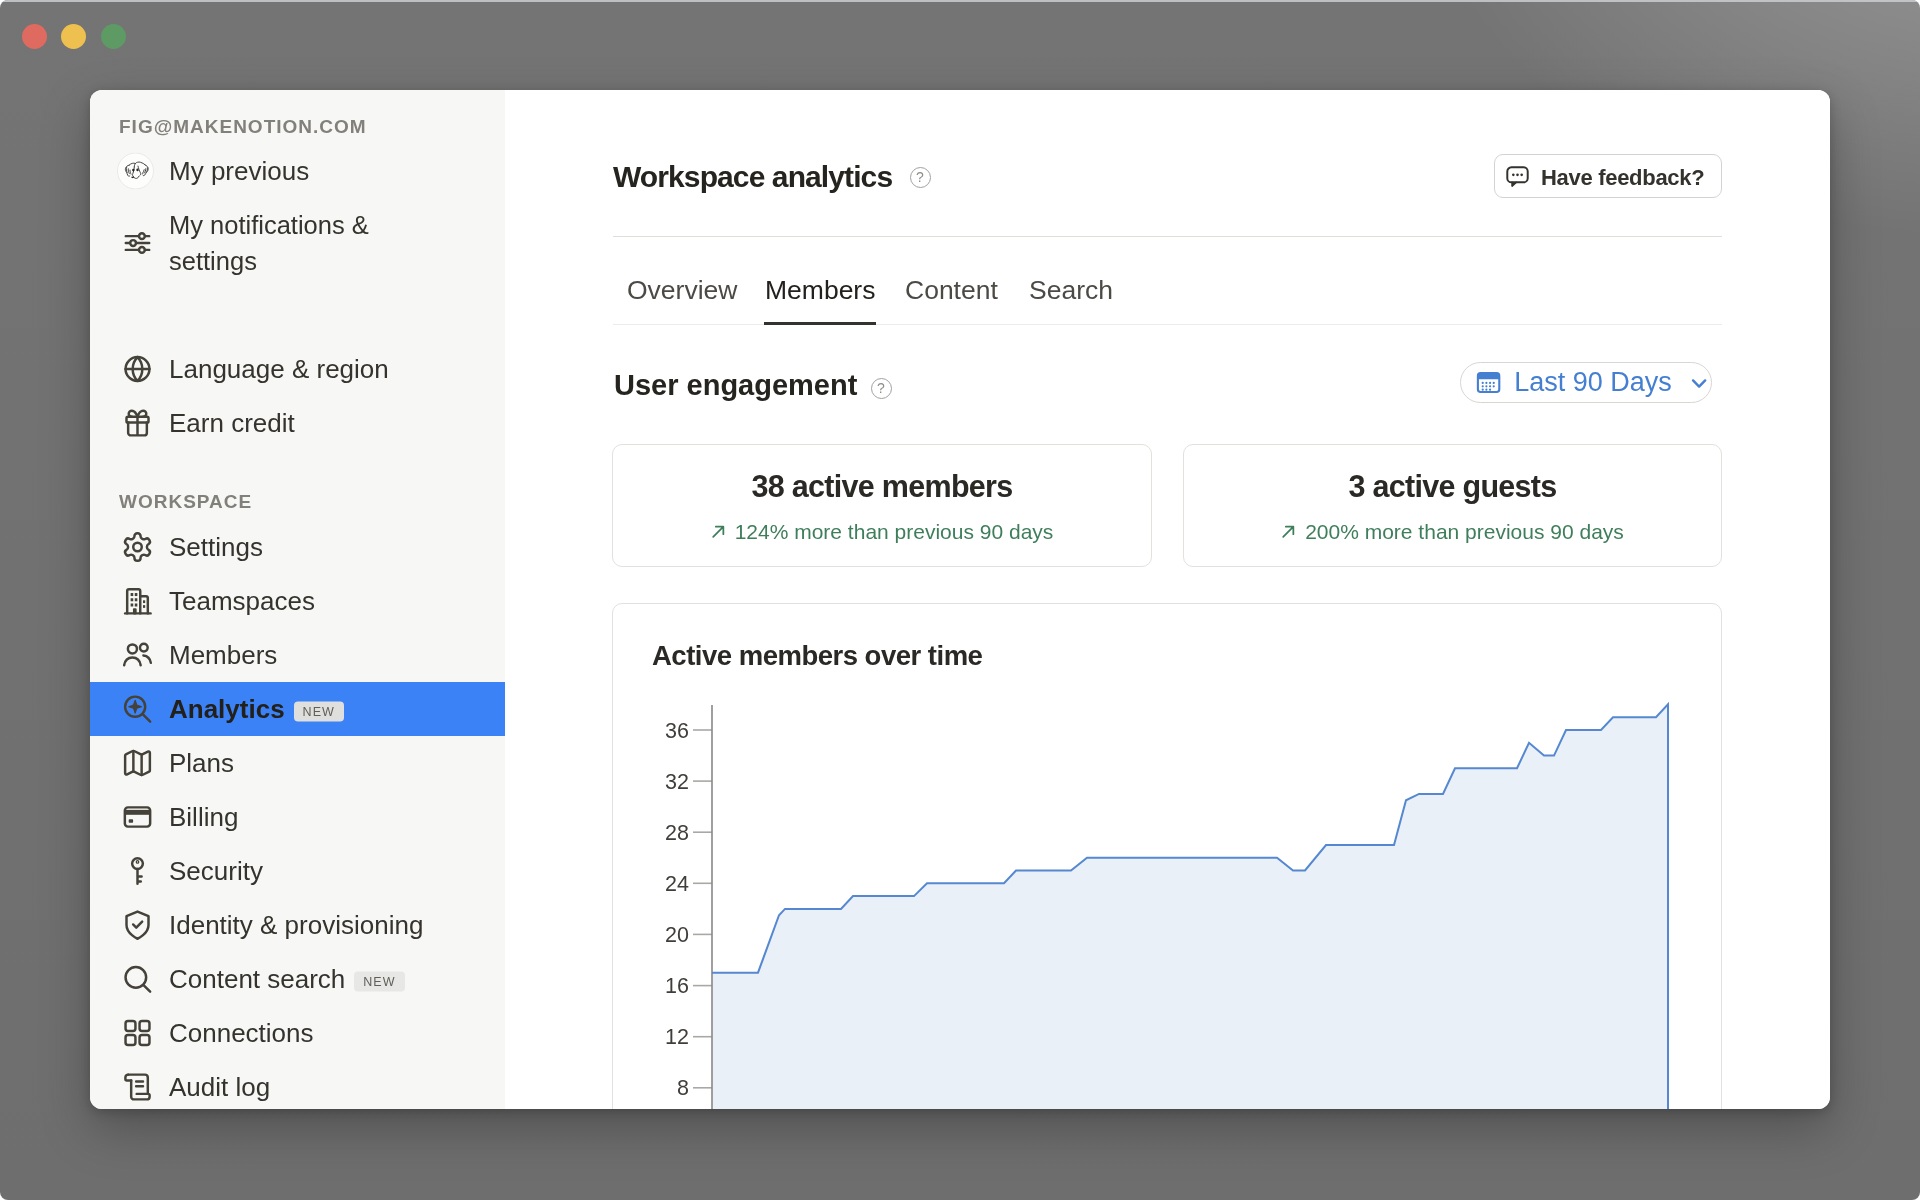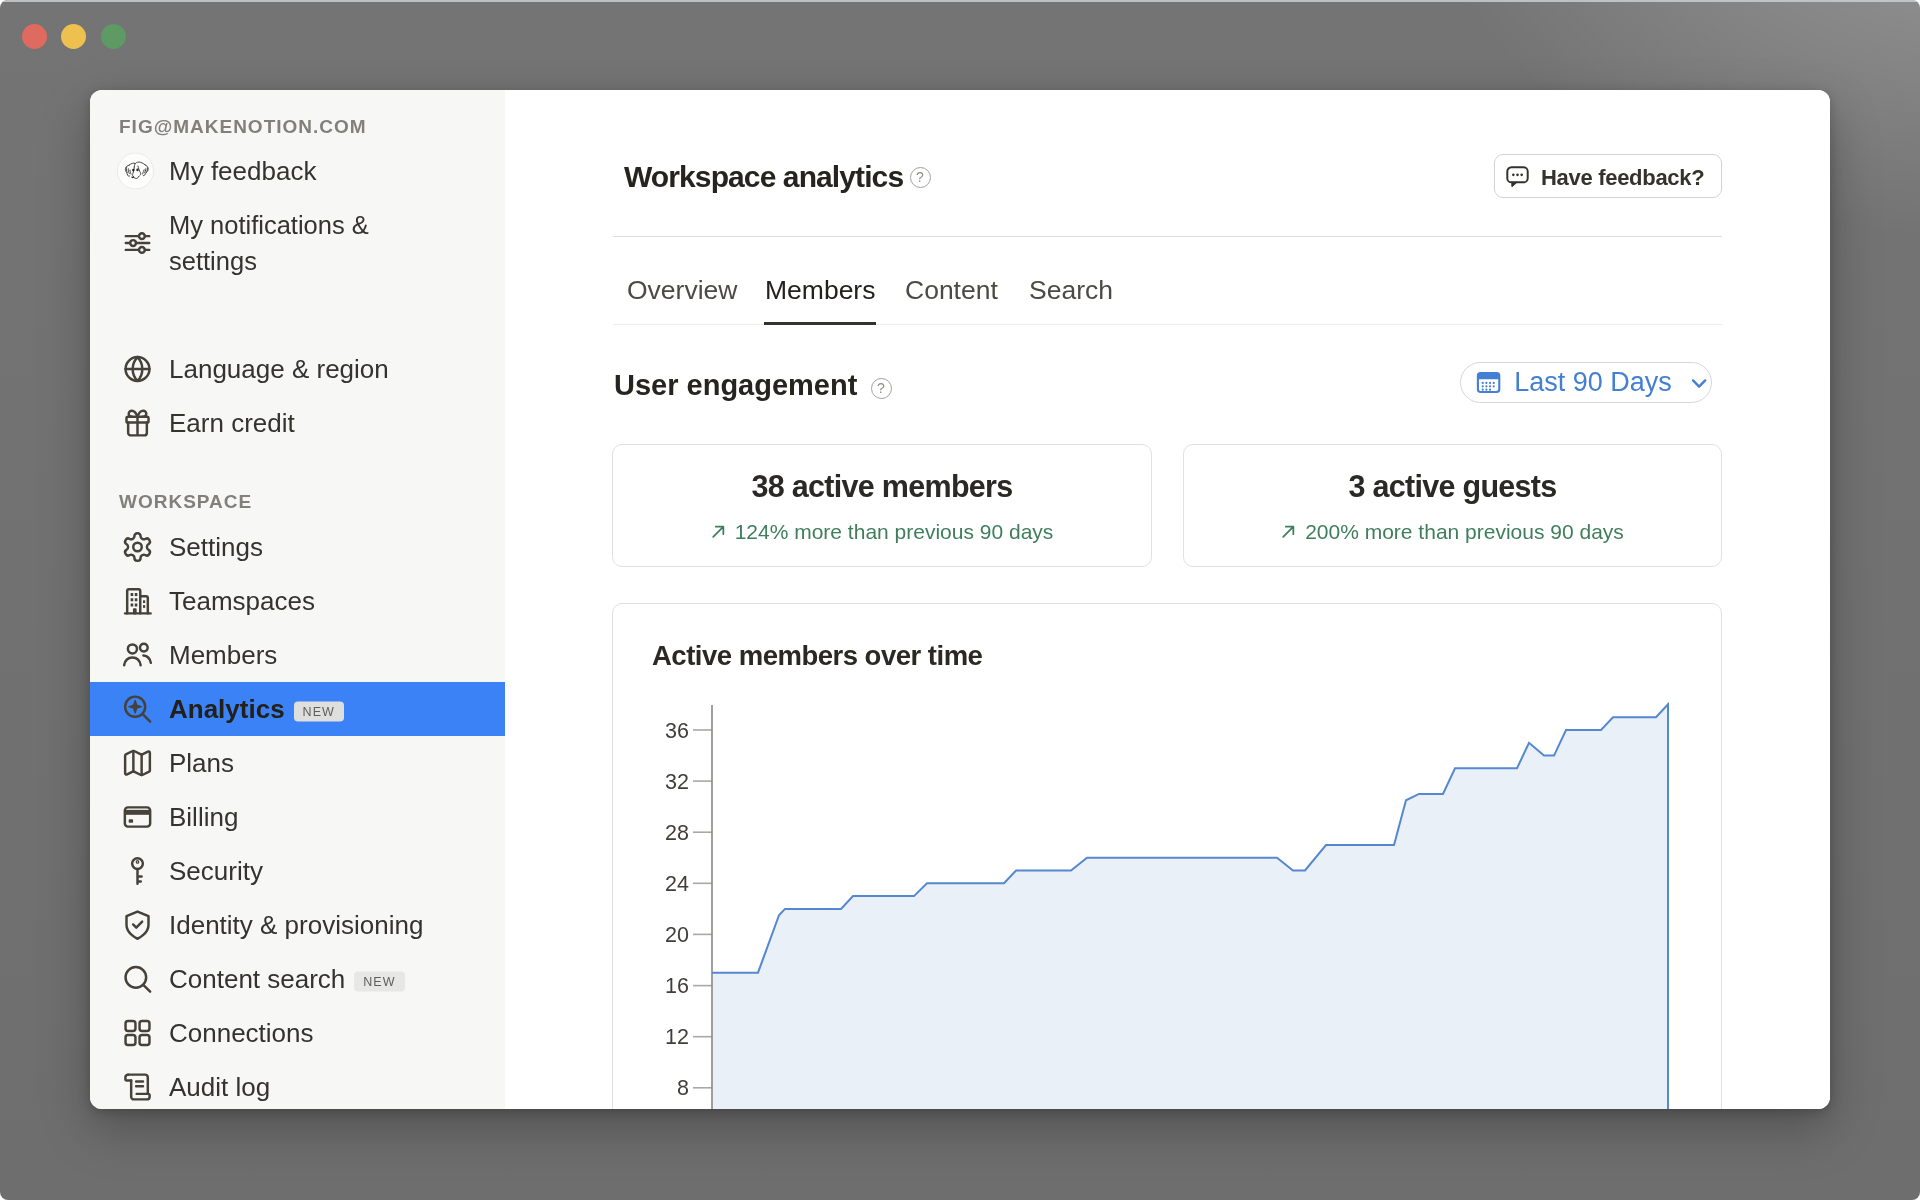--- a/index.html
+++ b/index.html
@@ -62,21 +62,21 @@
       <path d="M30.4 15.2c.3 1.9-.3 3.6-1.3 4.8M28.8 16.2c0 1.8-.7 3.3-1.6 4.5M27.2 17.2c-.3 1.4-1 2.7-1.7 3.7"></path>
       <path d="M18.4 11c-.8 1-1.2 2.2-1.1 3.4"></path>
       <path d="M17.3 14.4c0 2.2-.5 4.6-1.5 6.8-.5 1.2-.3 2.2.6 2.9"></path>
       <path d="M21 13.6c.5 2.4 1.4 4.8 2.4 6.6.6 1.1.4 2.2-.6 2.9"></path>
       <path d="M16.4 24.1c.7 1.3 1.9 2 3.1 1.8 1-.1 1.8-.9 2.3-2"></path>
      </g>
      <ellipse cx="16.3" cy="17.6" rx="1.15" ry="1.35" fill="#222"></ellipse>
      <ellipse cx="20.5" cy="17.4" rx="1.15" ry="1.35" fill="#222"></ellipse>
      <path d="M16.2 24.3c-.8-.3-1.6-.2-2.2.3.5.8 1.4 1.2 2.3 1l1-.5z" fill="#222"></path>
     </svg>
-    <div class="lb">My feedback</div>
+    <div class="lb">My previous</div>
    </div>
    <div class="srow" style="top:108px;height:90px;padding-left:24px;">
     <svg class="ic" viewBox="0 0 24 24" fill="none" stroke="currentColor" stroke-width="1.8" stroke-linecap="round">
      <path d="M3.5 7h9.5M17.5 7h3M3.5 12h3M11 12h9.5M3.5 17h9.5M17.5 17h3"></path>
      <circle cx="15.2" cy="7" r="2.1"></circle>
             <circle cx="8.8" cy="12" r="2.1"></circle>
             <circle cx="15.2" cy="17" r="2.1"></circle>
     </svg>
     <div class="lb" style="line-height:36px;font-size:25.5px;">My notifications &amp;<br>settings</div>
    </div>
@@ -189,21 +189,21 @@
     <svg class="ic" viewBox="0 0 24 24" fill="none" stroke="currentColor" stroke-width="1.8" stroke-linecap="round" stroke-linejoin="round">
      <path d="M19.5 16V5a2 2 0 0 0-2-2H5.2"></path>
      <path d="M5.2 3a2 2 0 0 0-2 2v1.2a1 1 0 0 0 1 1h3.2"></path>
      <path d="M7.4 7.2V19a2 2 0 0 0 2 2h9.4a2 2 0 0 0 2-2v-1a1 1 0 0 0-1-1h-8.4"></path>
      <path d="M11 8h5M11 11.5h5"></path>
     </svg>
     <div class="lb">Audit log</div>
    </div>
   </aside>
   <div class="main">
-   <div class="h1" style="left:108px;top:72px;font-size:30px;letter-spacing:-.9px;margin-left:11px;">Workspace analytics</div>
+   <div class="h1" style="left:108px;top:72px;font-size:30px;letter-spacing:-.9px;">Workspace analytics</div>
    <div class="help" style="left:404.5px;top:76.5px;">?</div>
    <div class="fbtn">
     <svg width="25" height="25" viewBox="0 0 24 24" fill="none" stroke="#34322d" stroke-width="1.9" stroke-linecap="round" stroke-linejoin="round">
      <path d="M10.8 17.6H6.2a4 4 0 0 1-4-4V7.2a4 4 0 0 1 4-4h11.6a4 4 0 0 1 4 4v6.4a4 4 0 0 1-4 4h-7"></path>
      <path d="M6.8 17.6v3.6l3.9-3.6" fill="#34322d" stroke-width="1.6"></path>
      <circle cx="8" cy="10.4" r="1.25" fill="#34322d" stroke="none"></circle>
      <circle cx="12" cy="10.4" r="1.25" fill="#34322d" stroke="none"></circle>
      <circle cx="16" cy="10.4" r="1.25" fill="#34322d" stroke="none"></circle>
     </svg>
     <span>Have feedback?</span>

